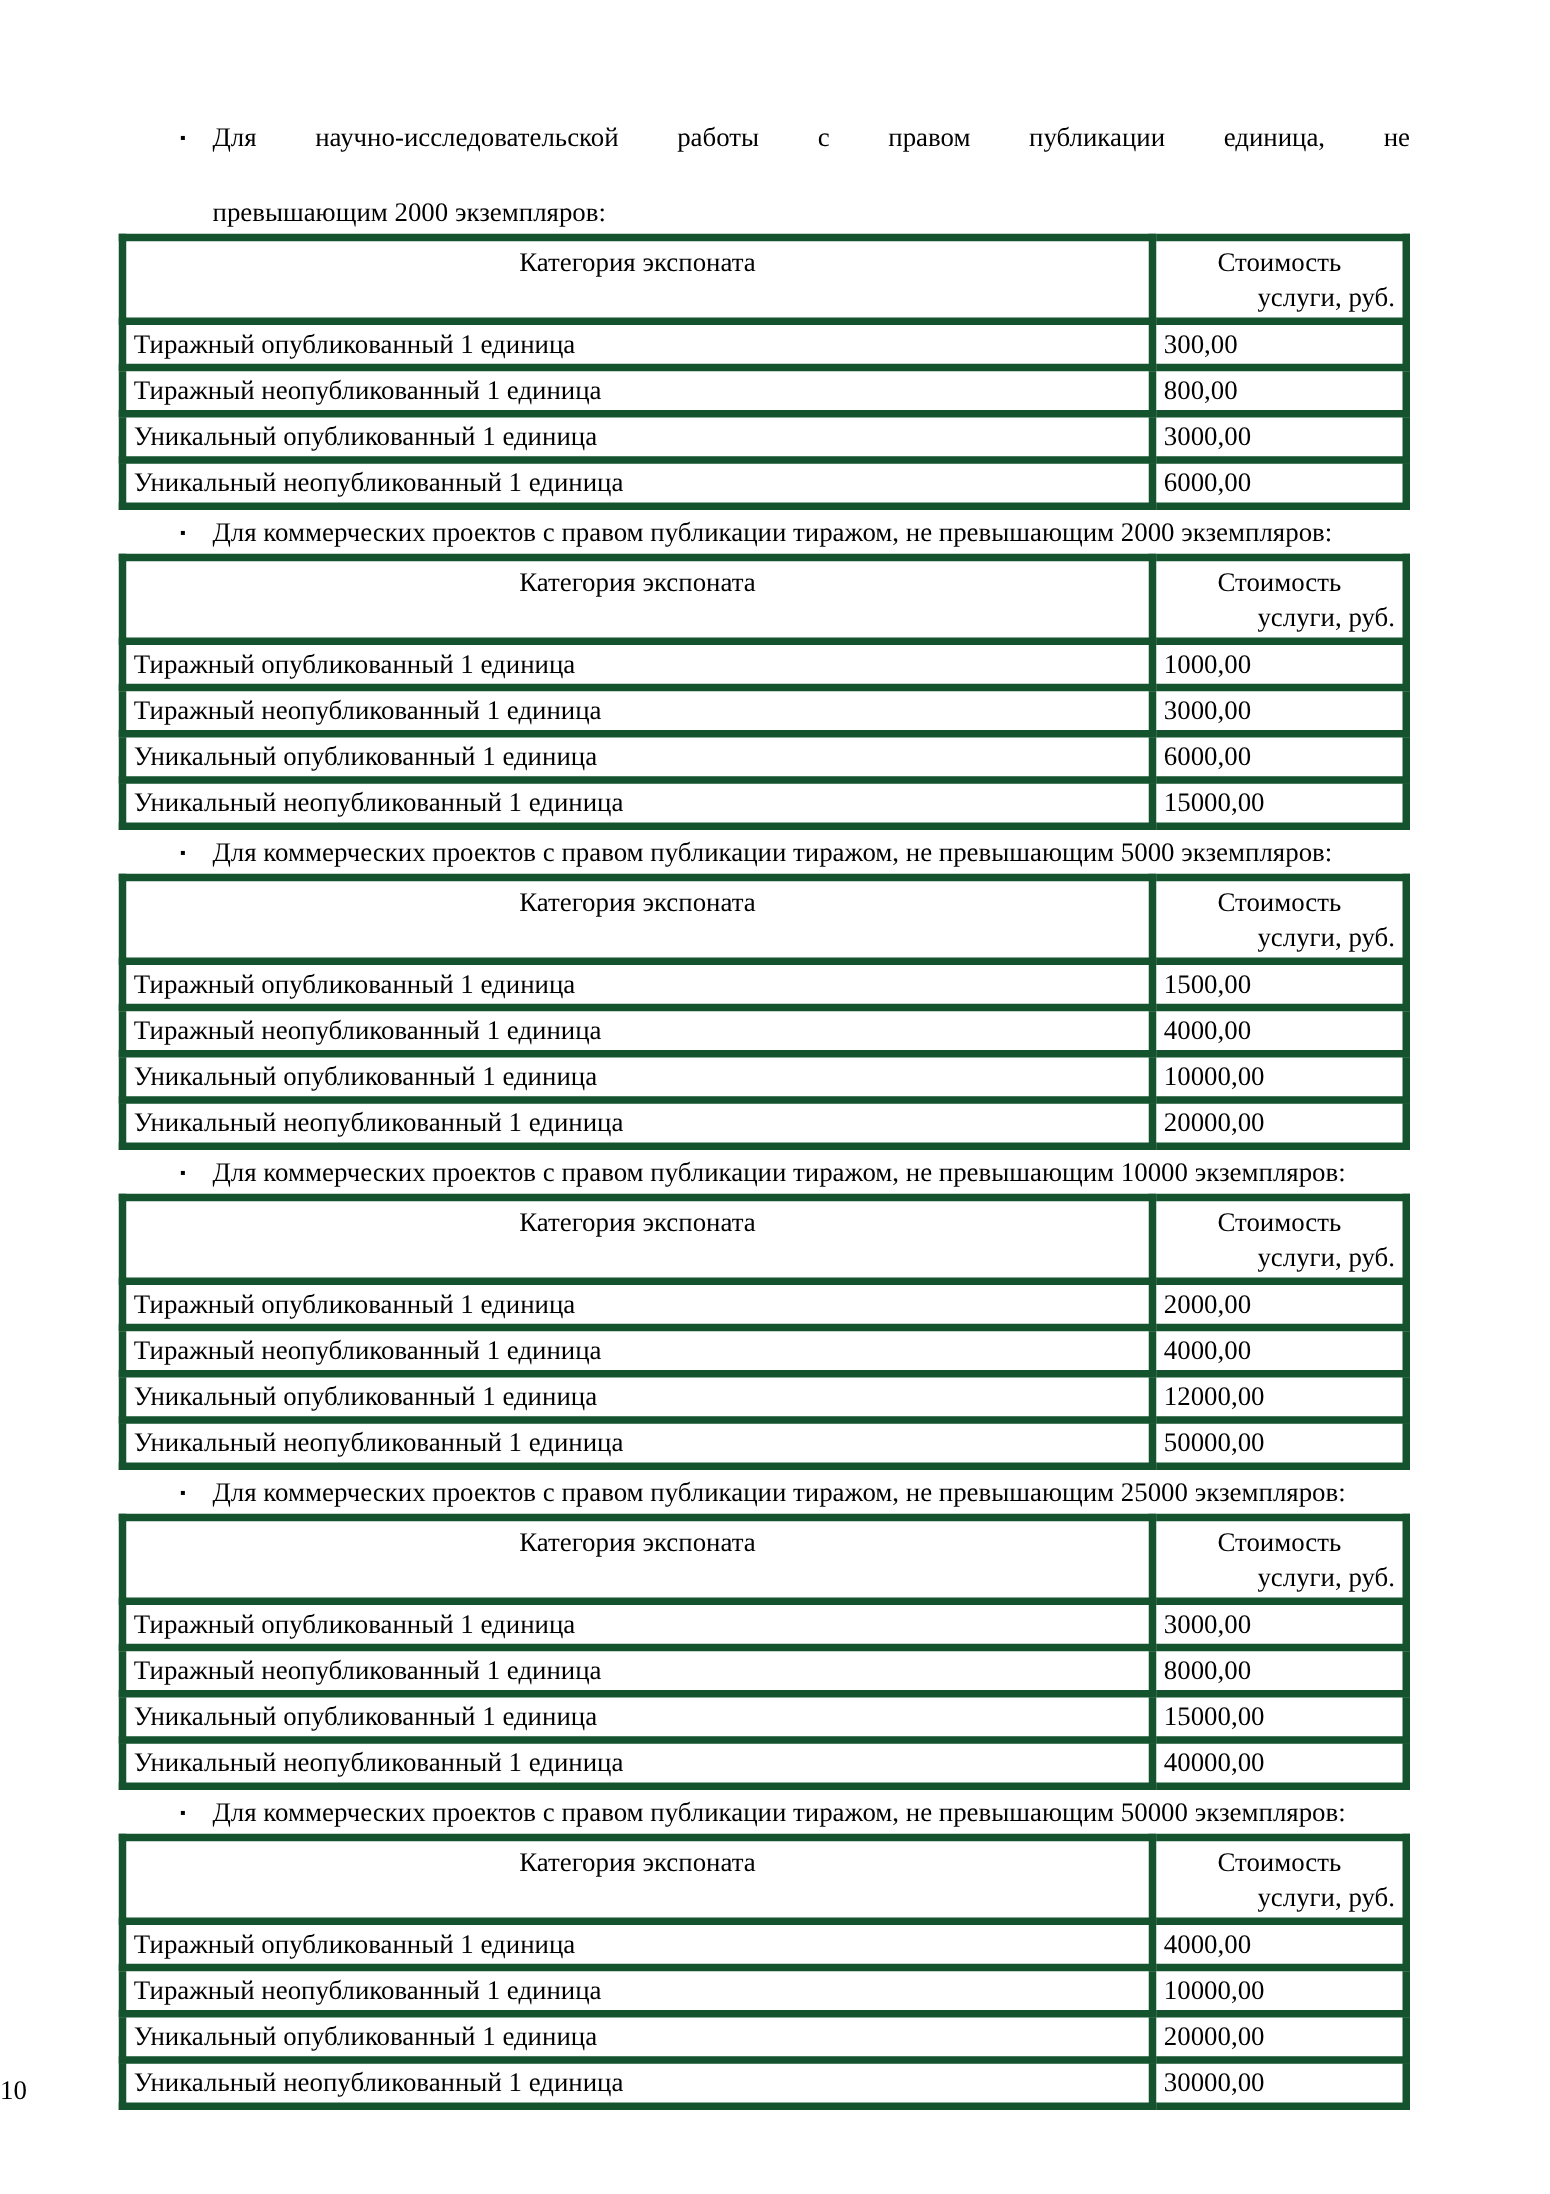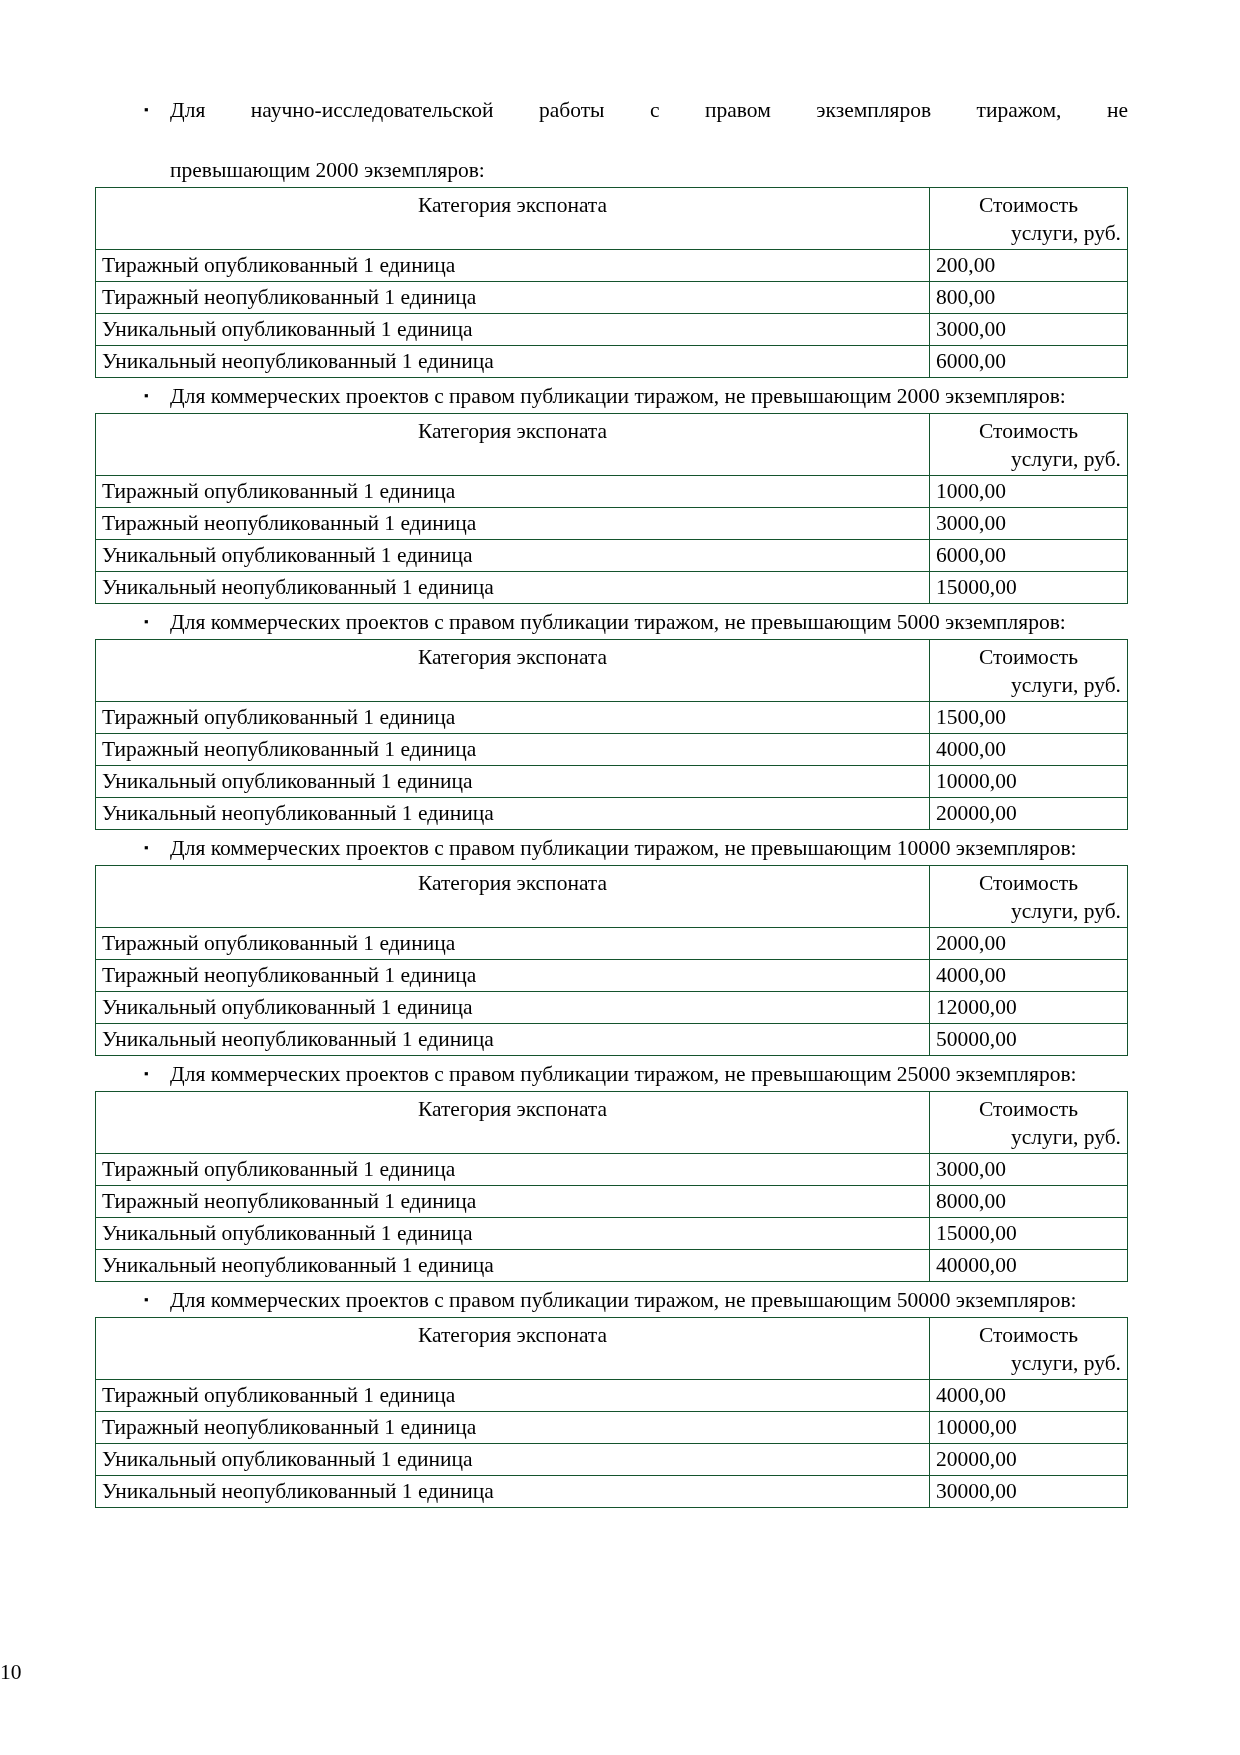--- a/index.html
+++ b/index.html
@@ -53,21 +53,21 @@
     display: inline-block;
     width: 100%;
   }
   table.price-table {
     width: 100%;
     border-collapse: collapse;
     margin: 2px 0 3px 0;
     table-layout: fixed;
   }
   table.price-table td {
-    border: 1px solid #14532d;
+    border: 6px solid #14532d;
     font-size: 21.5px;
     line-height: 28px;
     padding: 1px 6px 2px 6px;
     vertical-align: top;
   }
   table.price-table td.head-cat {
     text-align: center;
     vertical-align: top;
     padding-top: 3px;
   }
@@ -91,36 +91,36 @@
 </style>
 </head>
 <body>
 
 <div class="page">
 
   <div class="section">
     <div class="bullet-para">
       <span class="bullet-mark">▪</span>
       <span class="bullet-text">
-        <span class="line-just">Для научно-исследовательской работы с правом экземпляров тиражом, не</span>
+        <span class="line-just">Для научно-исследовательской работы с правом публикации единица, не</span>
         <span class="line">превышающим 2000 экземпляров:</span>
       </span>
     </div>
     <table class="price-table">
       <tbody>
         <tr>
           <td class="head-cat">Категория экспоната</td>
           <td class="head-price price">
             <span class="ln1">Стоимость</span>
             <span class="ln2">услуги, руб.</span>
           </td>
         </tr>
         <tr>
           <td>Тиражный опубликованный 1 единица</td>
-          <td class="price">200,00</td>
+          <td class="price">300,00</td>
         </tr>
         <tr>
           <td>Тиражный неопубликованный 1 единица</td>
           <td class="price">800,00</td>
         </tr>
         <tr>
           <td>Уникальный опубликованный 1 единица</td>
           <td class="price">3000,00</td>
         </tr>
         <tr>

